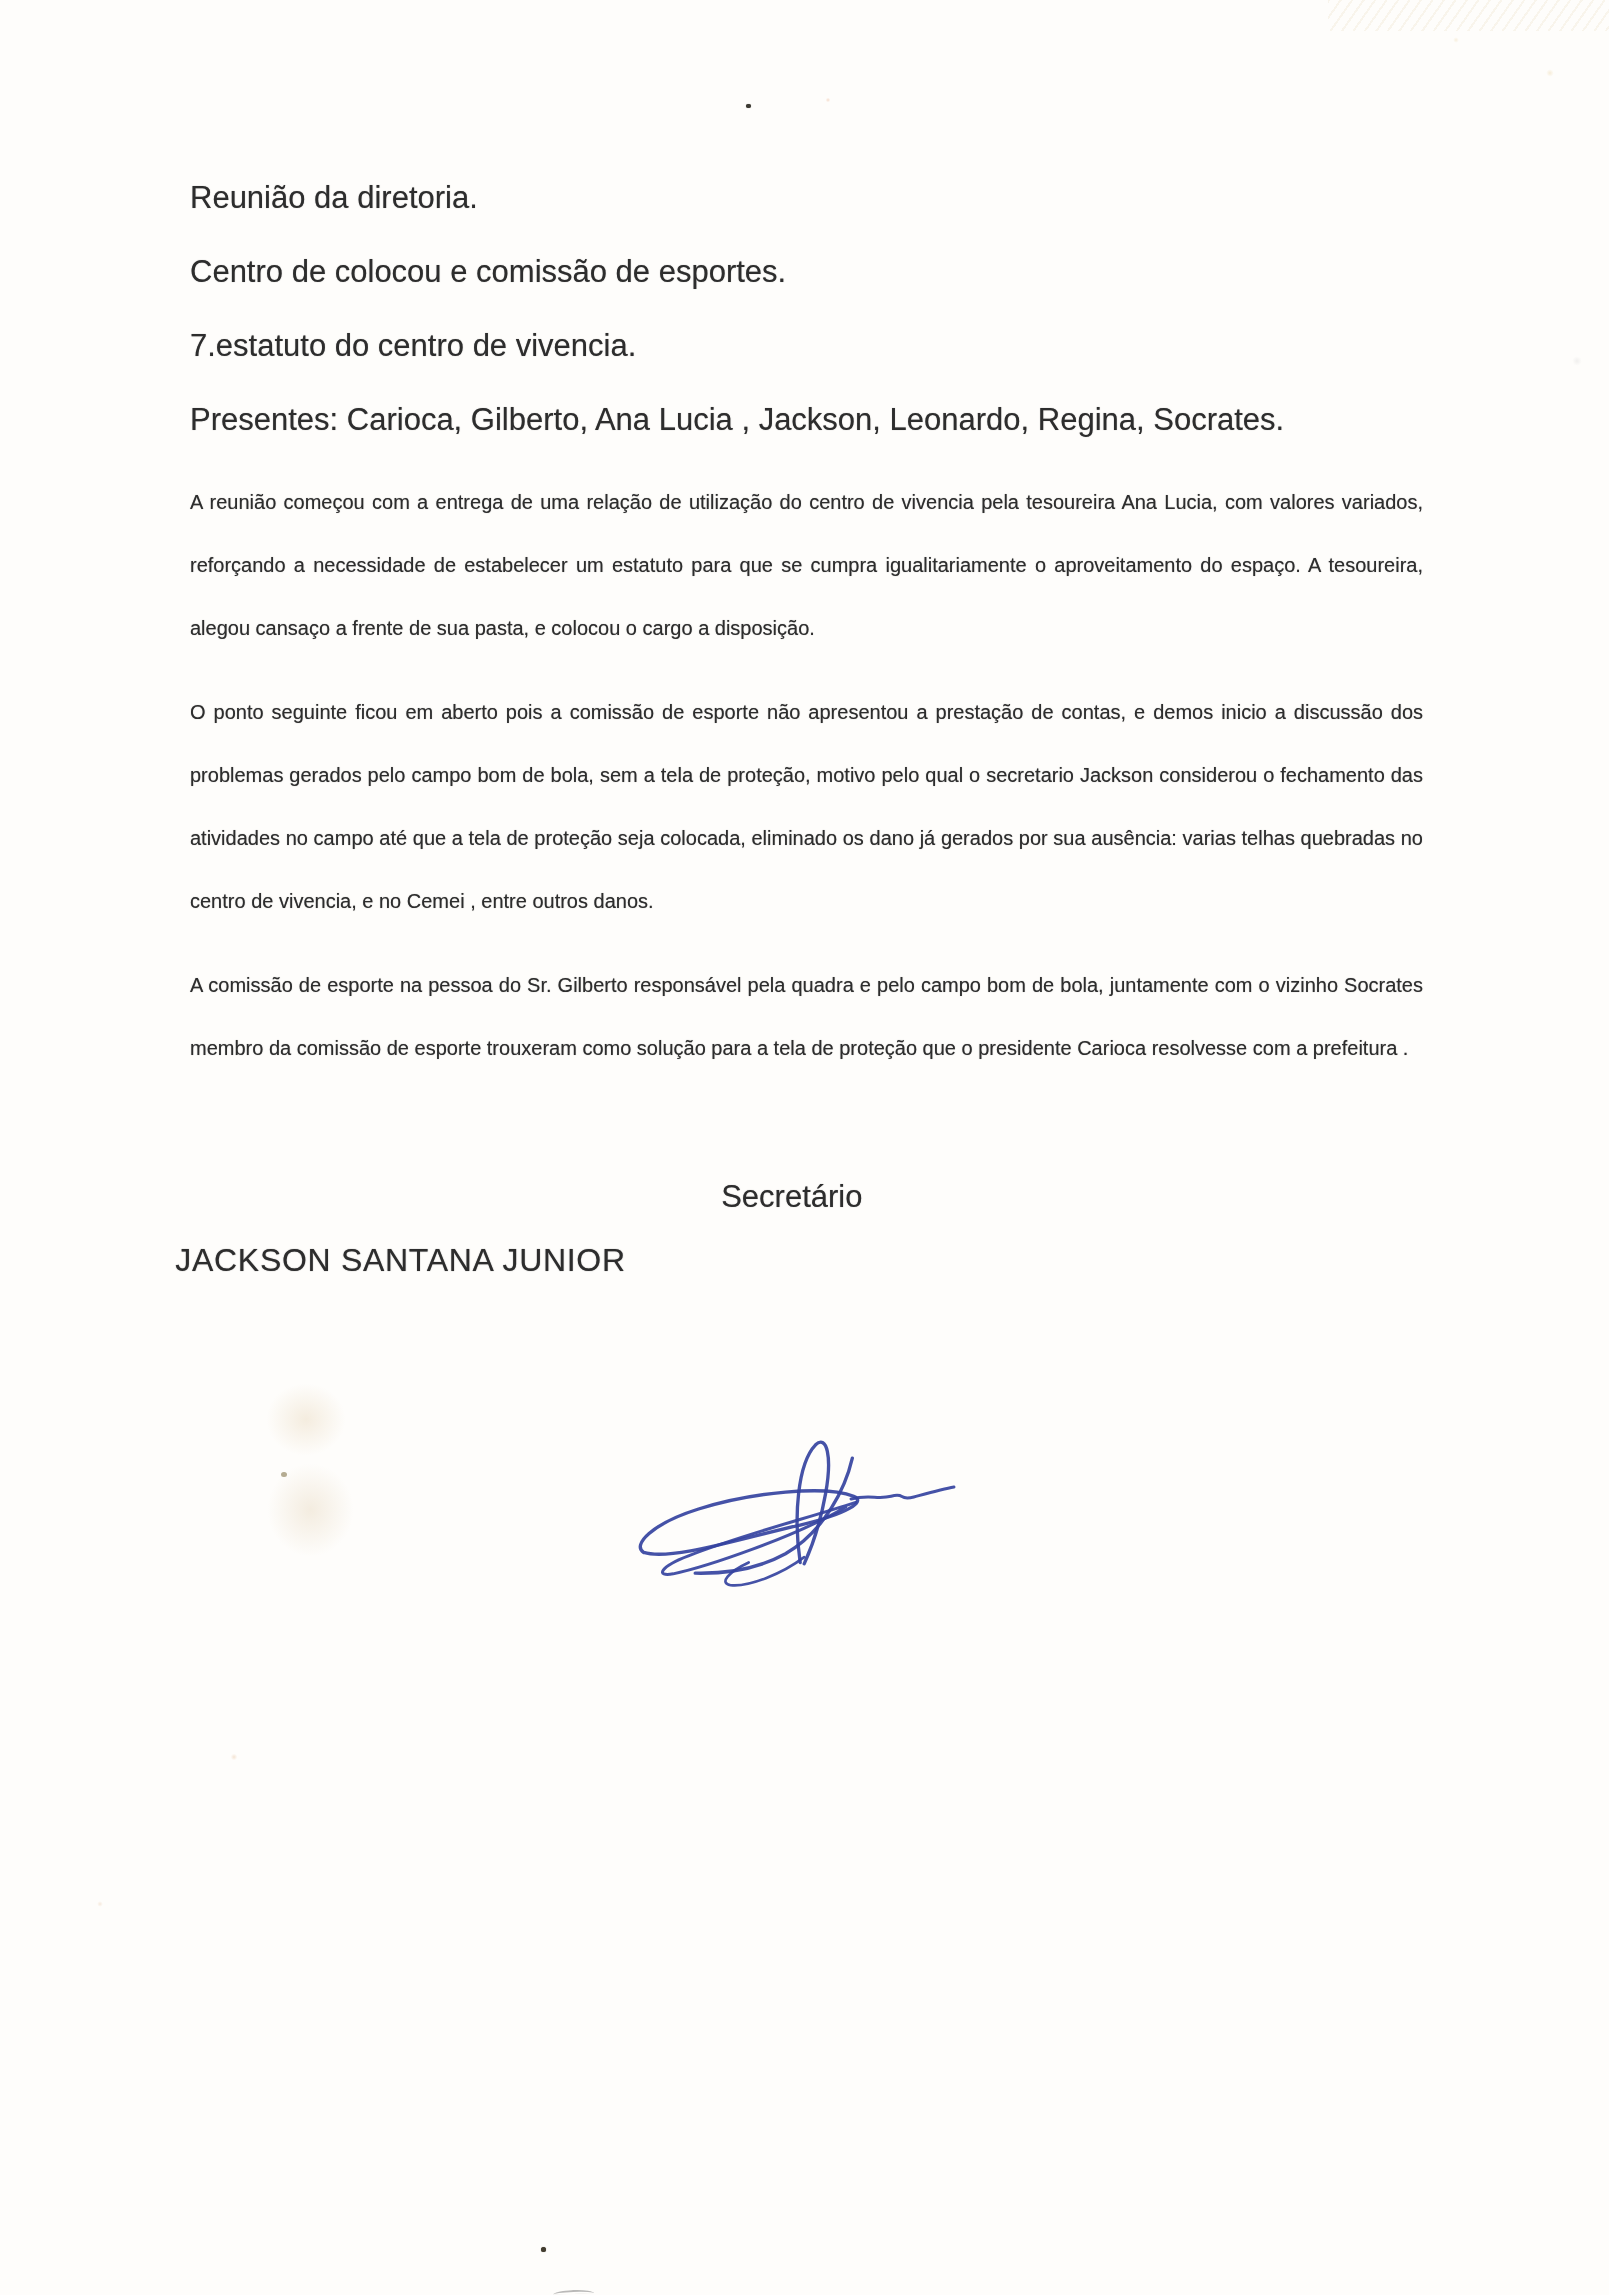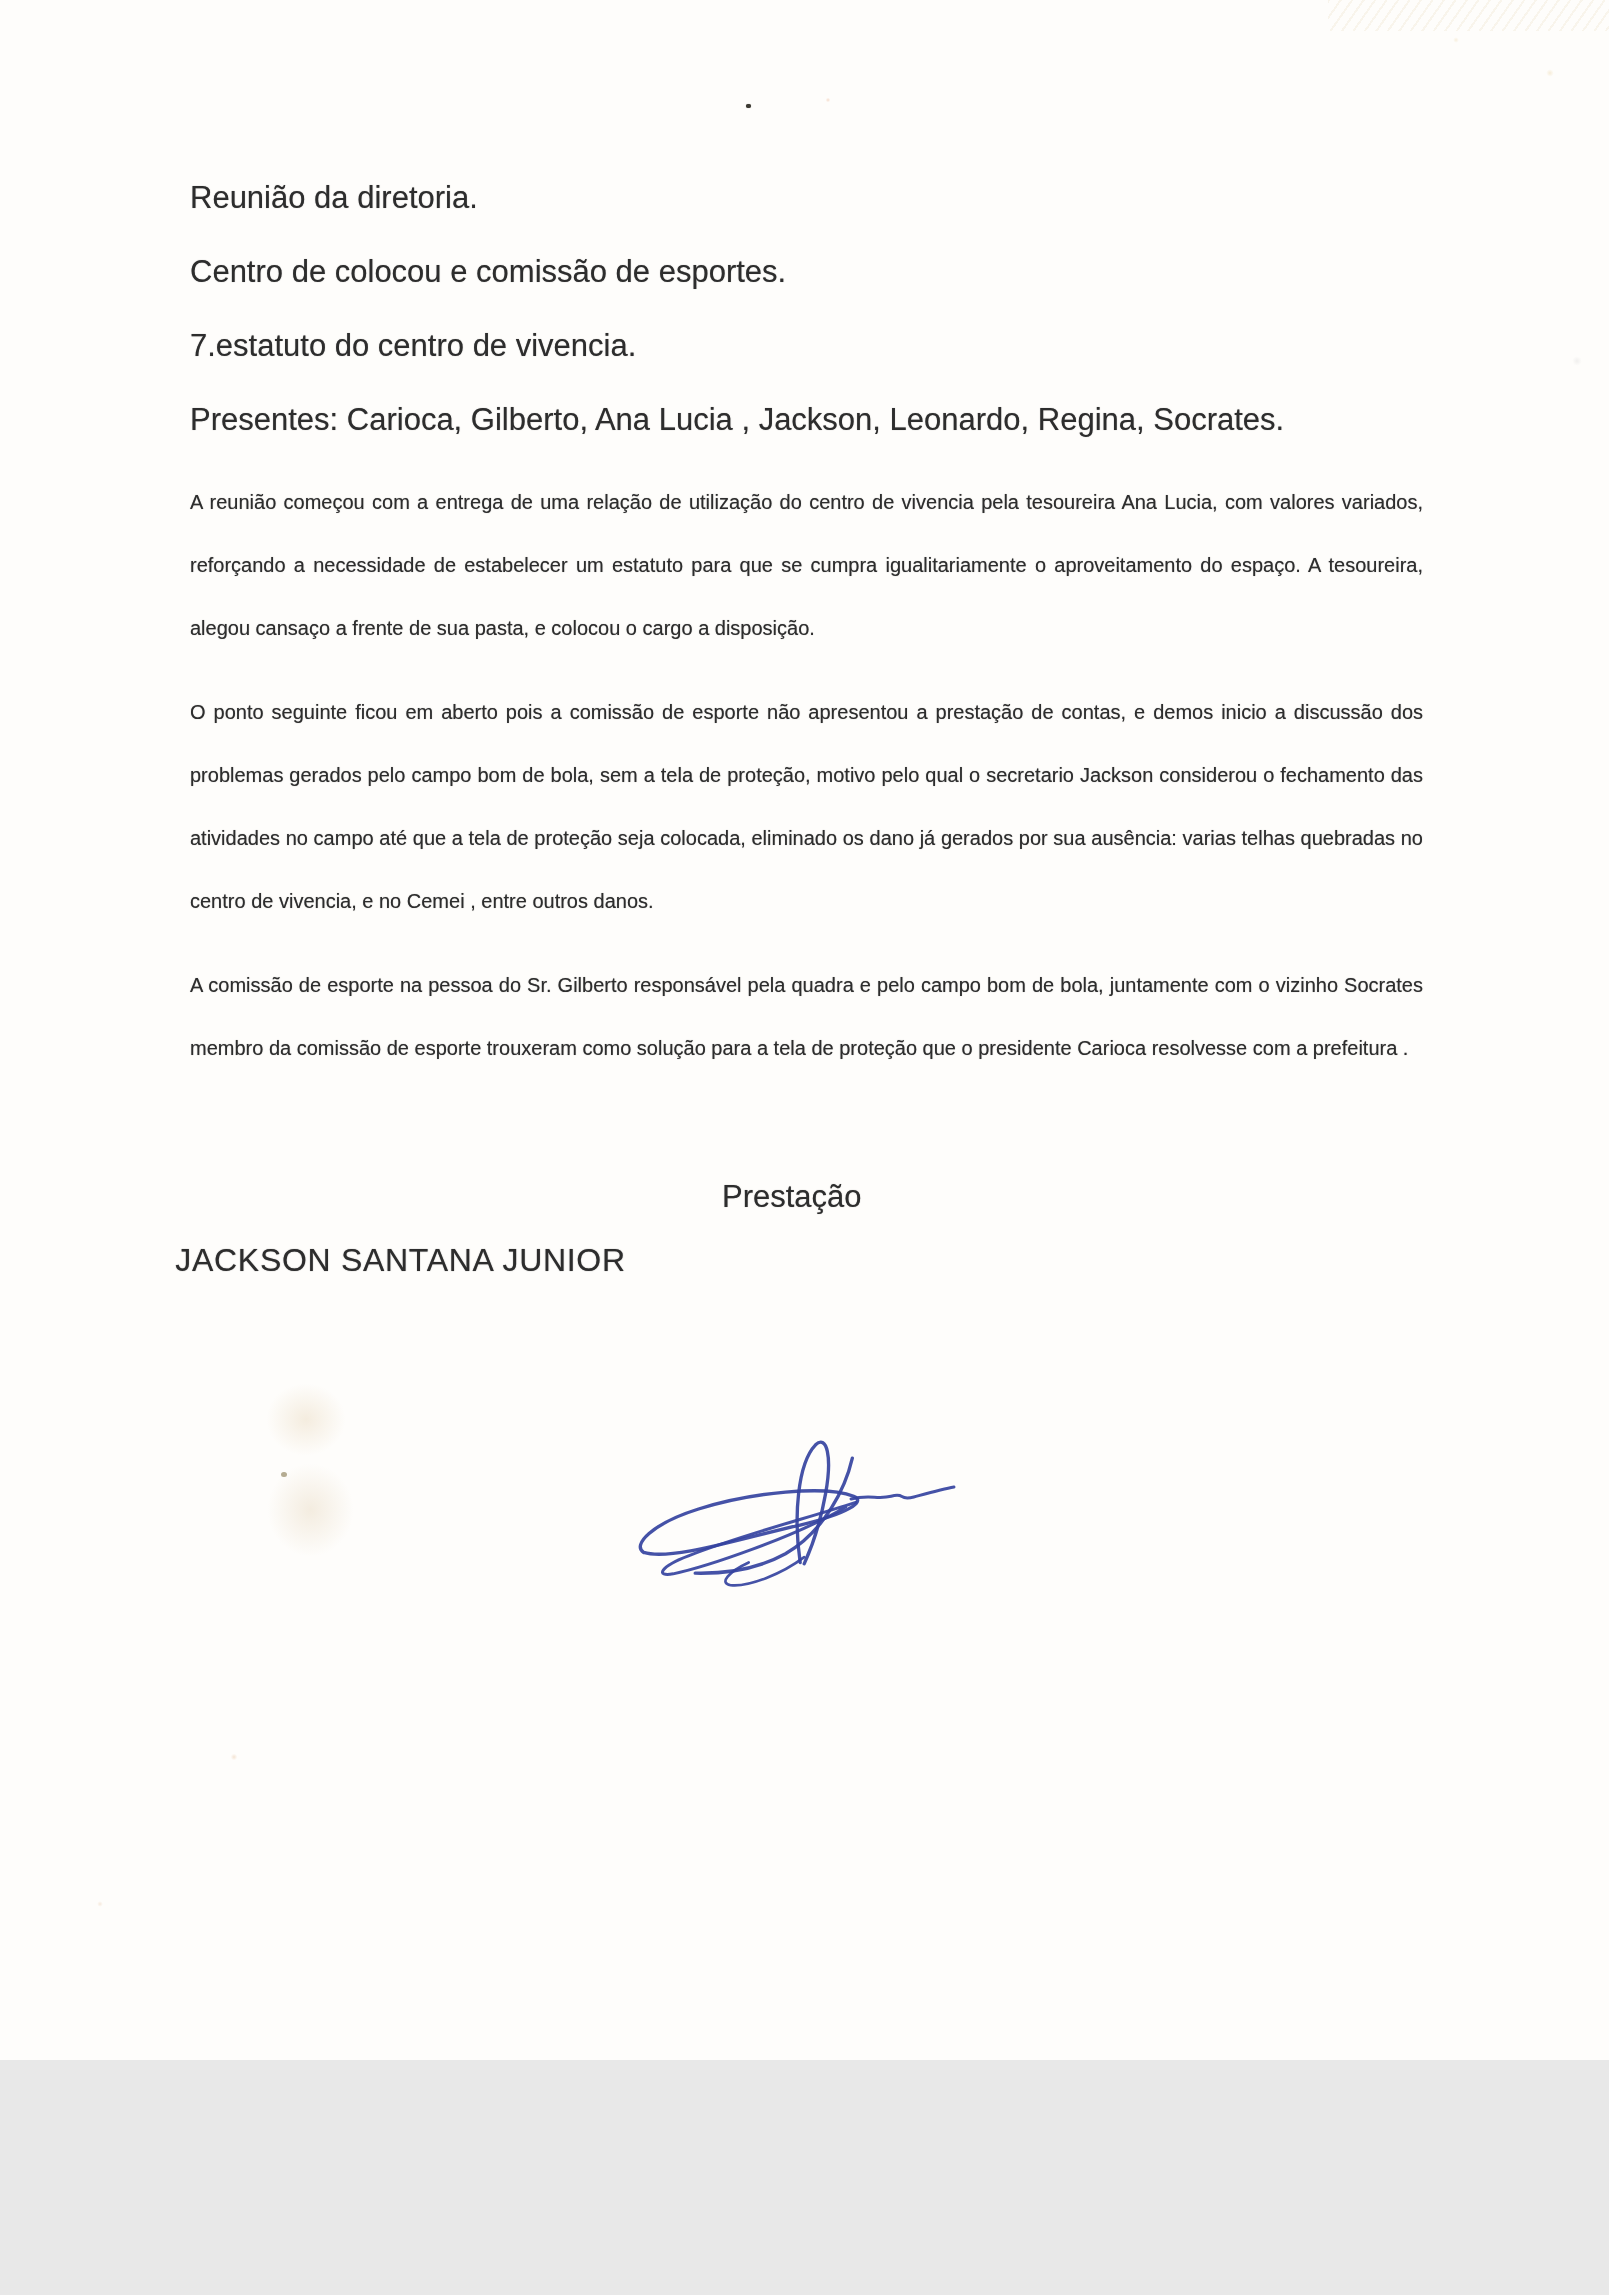--- a/index.html
+++ b/index.html
@@ -1,19 +1,19 @@
 <!DOCTYPE html>
 <html style="font-size:10.7px"><head>
 <meta charset="utf-8">
 <style>
   html, body { margin: 0; padding: 0; background: #e8e8e8; }
   .page {
     position: relative;
     width: 1609px;
-    height: 2060px;
+    height: 2295px;
     margin: 0 auto;
     background: #fefdfb;
     overflow: hidden;
     font-family: "Liberation Sans", "DejaVu Sans", sans-serif;
     color: #2d2d2d;
   }
   
   .page::before {
     content: "";
     position: absolute; inset: 0;
@@ -116,21 +116,21 @@
   <div class="content">
     <p class="line">Reunião da diretoria.</p>
     <p class="line">Centro de colocou e comissão de esportes.</p>
     <p class="line">7.estatuto do centro de vivencia.</p>
     <p class="line">Presentes: Carioca, Gilberto, Ana Lucia , Jackson, Leonardo, Regina, Socrates.</p>
 
     <p class="para">A reunião começou com a entrega de uma relação de utilização do centro de vivencia pela tesoureira Ana Lucia, com valores variados, reforçando a necessidade de estabelecer um estatuto para que se cumpra igualitariamente o aproveitamento do espaço. A tesoureira, alegou cansaço a frente de sua pasta, e colocou o cargo a disposição.</p>
     <p class="para">O ponto seguinte ficou em aberto pois a comissão de esporte não apresentou a prestação de contas, e demos inicio a discussão dos problemas gerados pelo campo bom de bola, sem a tela de proteção, motivo pelo qual o secretario Jackson considerou o fechamento das atividades no campo até que a tela de proteção seja colocada, eliminado os dano já gerados por sua ausência: varias telhas quebradas no centro de vivencia, e no Cemei , entre outros danos.</p>
     <p class="para">A comissão de esporte na pessoa do Sr. Gilberto responsável pela quadra e pelo campo bom de bola, juntamente com o vizinho Socrates membro da comissão de esporte trouxeram como solução para a tela de proteção que o presidente Carioca resolvesse com a prefeitura .</p>
 
-    <p class="sig-role">Prestação</p>
+    <p class="sig-role">Secretário</p>
     <p class="sig-name">JACKSON SANTANA JUNIOR</p>
   </div>
 
   <svg class="signature-svg" viewBox="0 0 510 245" xmlns="http://www.w3.org/2000/svg">
     <path stroke-width="5" d="M 28 183 C 10 172, 40 140, 110 118 C 190 93, 300 82, 342 99 C 362 107, 330 126, 262 142 C 180 160, 70 196, 28 183" stroke="#35439f"></path>
     <path stroke-width="4.5" d="M 338 103 C 365 96, 378 104, 398 99 C 420 93, 408 106, 432 100 C 458 93, 476 88, 492 85" stroke="#35439f"></path>
     <path stroke-width="5" d="M 262 198 C 252 130, 258 50, 285 22 C 302 6, 310 40, 300 95 C 292 140, 278 178, 268 200" stroke="#35439f"></path>
     <path stroke-width="5" d="M 340 42 C 330 85, 300 150, 240 185 C 200 207, 150 215, 105 214" stroke="#35439f"></path>
     <path stroke-width="4.5" d="M 330 115 C 255 160, 120 205, 72 215 C 45 220, 52 204, 95 188 C 180 155, 272 132, 345 108" stroke="#35439f"></path>
     <path stroke-width="4" d="M 268 190 C 235 215, 185 235, 158 232 C 140 229, 155 212, 185 198" stroke="#35439f"></path>

